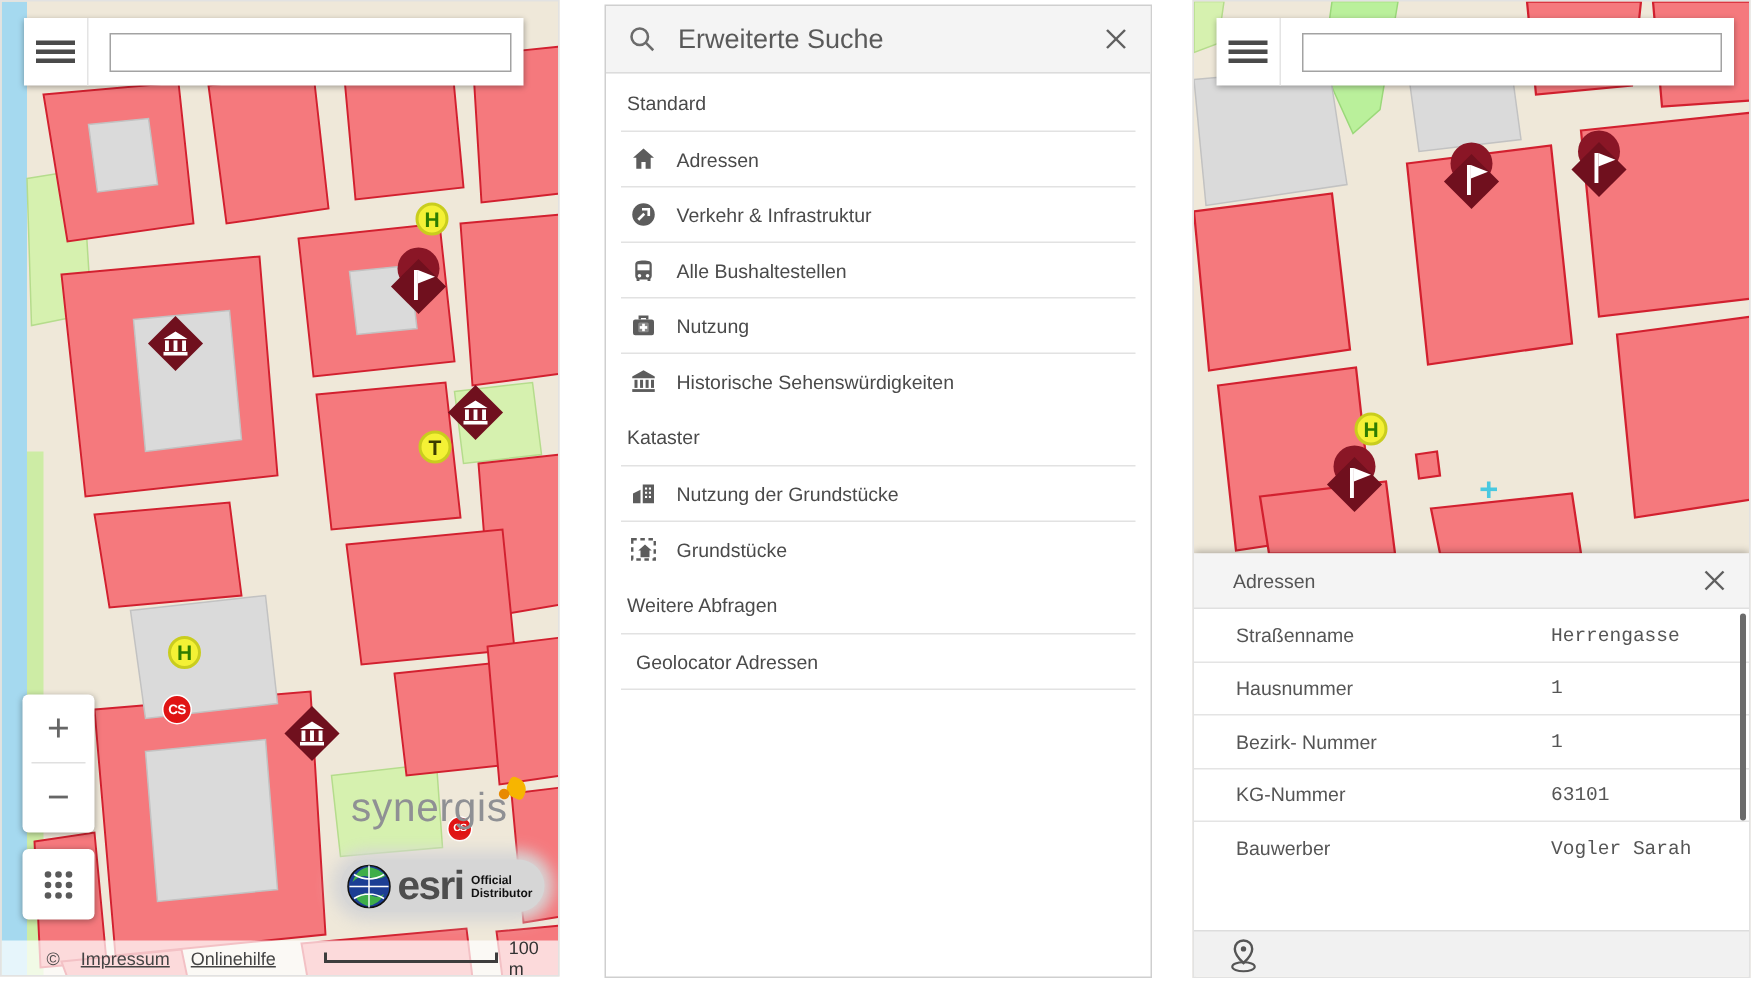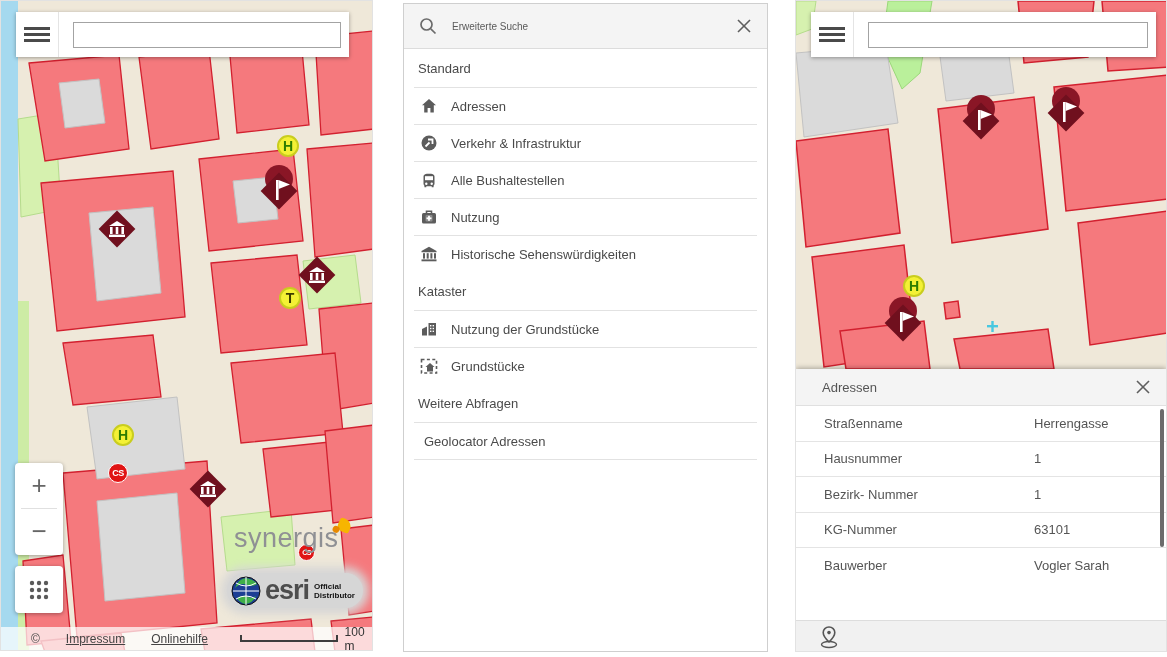--- a/index.html
+++ b/index.html
@@ -35,21 +35,21 @@
   .zoom-divider { height:1px; background:#e0e0e0; margin:0 6px; }
   .grid-card { position:absolute; left:14px; top:565px; width:48px; height:47px; background:#fff;
                border-radius:4px; box-shadow:0 1px 4px rgba(0,0,0,.35); z-index:20;
                display:flex; align-items:center; justify-content:center; cursor:pointer; }
 
   
   .attribution { position:absolute; left:0; bottom:0; width:100%; height:23px;
                  background:rgba(255,255,255,.72); display:flex; align-items:center;
                  font-size:12px; color:#4a4a4a; z-index:25; }
   .attribution .copy { margin-left:30px; }
-  .attribution a { color:#444; margin-left:26px; text-decoration:underline; cursor:pointer; }
+  .attribution a { color:#444; margin-left:14px; text-decoration:underline; cursor:pointer; }
   .scalebar { margin-left:32px; width:118px; height:7px; border-left:2px solid #3d3d3d;
               border-right:2px solid #3d3d3d; border-bottom:2px solid #3d3d3d; }
   .scale-label { margin-left:7px; font-size:12px; color:#333; }
 
   
   .synergis { position:absolute; left:233px; top:522px; z-index:15; font-size:27px;
               color:#8f9094; letter-spacing:.5px; }
   .syn-puzzle { position:absolute; right:-12px; top:-4px; width:13px; height:13px;
                 background:#f7b500; border-radius:3px 8px 3px 6px; transform:rotate(25deg); }
   .syn-puzzle::after { content:""; position:absolute; left:-3px; bottom:-4px; width:7px; height:7px;
@@ -68,40 +68,40 @@
   .badge.t { color:#3c3c00; }
   .cs-badge { position:absolute; width:20px; height:20px; border-radius:50%; background:#e01414;
               border:1px solid #ffffff; color:#fff; font-size:9px; font-weight:bold;
               display:flex; align-items:center; justify-content:center; letter-spacing:-.5px;
               z-index:10; cursor:pointer; }
   .pin { position:absolute; z-index:12; cursor:pointer; }
 
   
   .sp-header { height:45px; background:#f4f4f4; border-bottom:1px solid #dcdcdc;
                display:flex; align-items:center; padding:0 14px; }
-  .sp-title { font-size:10px; color:#5a5a5a; margin-left:14px; flex:1; }
+  .sp-title { font-size:18px; color:#5a5a5a; margin-left:14px; flex:1; }
   .icon-btn { cursor:pointer; display:flex; align-items:center; justify-content:center; }
   .sp-section { font-size:13px; color:#4a4a4a; padding:0 14px; height:38px;
                 display:flex; align-items:center; }
   .sp-row { height:36px; display:flex; align-items:center; padding:0 14px; cursor:pointer; }
   .sp-row .ric { width:22px; display:flex; justify-content:center; }
   .sp-row span { font-size:13px; color:#4a4a4a; margin-left:11px; }
   .sp-row.noicon span { margin-left:6px;text-align:right; }
   .sp-divider { height:1px; background:#e2e2e2; margin:0 10px; }
 
   
   .sheet { position:absolute; left:0; top:368px; width:100%; height:284px; background:#ffffff;
            box-shadow:0 -1px 5px rgba(0,0,0,.3); z-index:40; }
   .sheet-header { height:37px; background:#f4f4f4; border-bottom:1px solid #e0e0e0;
                   display:flex; align-items:center; padding:0 14px 0 26px; }
   .sheet-title { flex:1; font-size:13px; color:#555; }
   .sheet-row { height:35.5px; display:flex; align-items:center; padding:0 14px 0 28px;
                border-bottom:1px solid #e4e4e4; }
   .sheet-row .lbl { width:210px; font-size:13px; color:#555; }
-  .sheet-row .val { font-size:13px; color:#555; }
+  .sheet-row .val { font-size:13px; color:#555;font-family:Liberation Mono, monospace; }
   .sheet-toolbar { position:absolute; left:0; bottom:0; width:100%; height:33px; background:#f1f1f1;
                    border-top:1px solid #ddd; display:flex; align-items:center; padding-left:20px; }
   .sheet-scrollbar { position:absolute; right:2px; top:40px; width:4px; height:138px;
                      background:#6b6b6b; border-radius:2px; z-index:45; cursor:pointer; }
 </style>
 </head>
 <body>
 
 <div id="panel-left" class="panel">
   <svg class="map-svg" width="373" height="651" viewBox="0 0 373 651">

